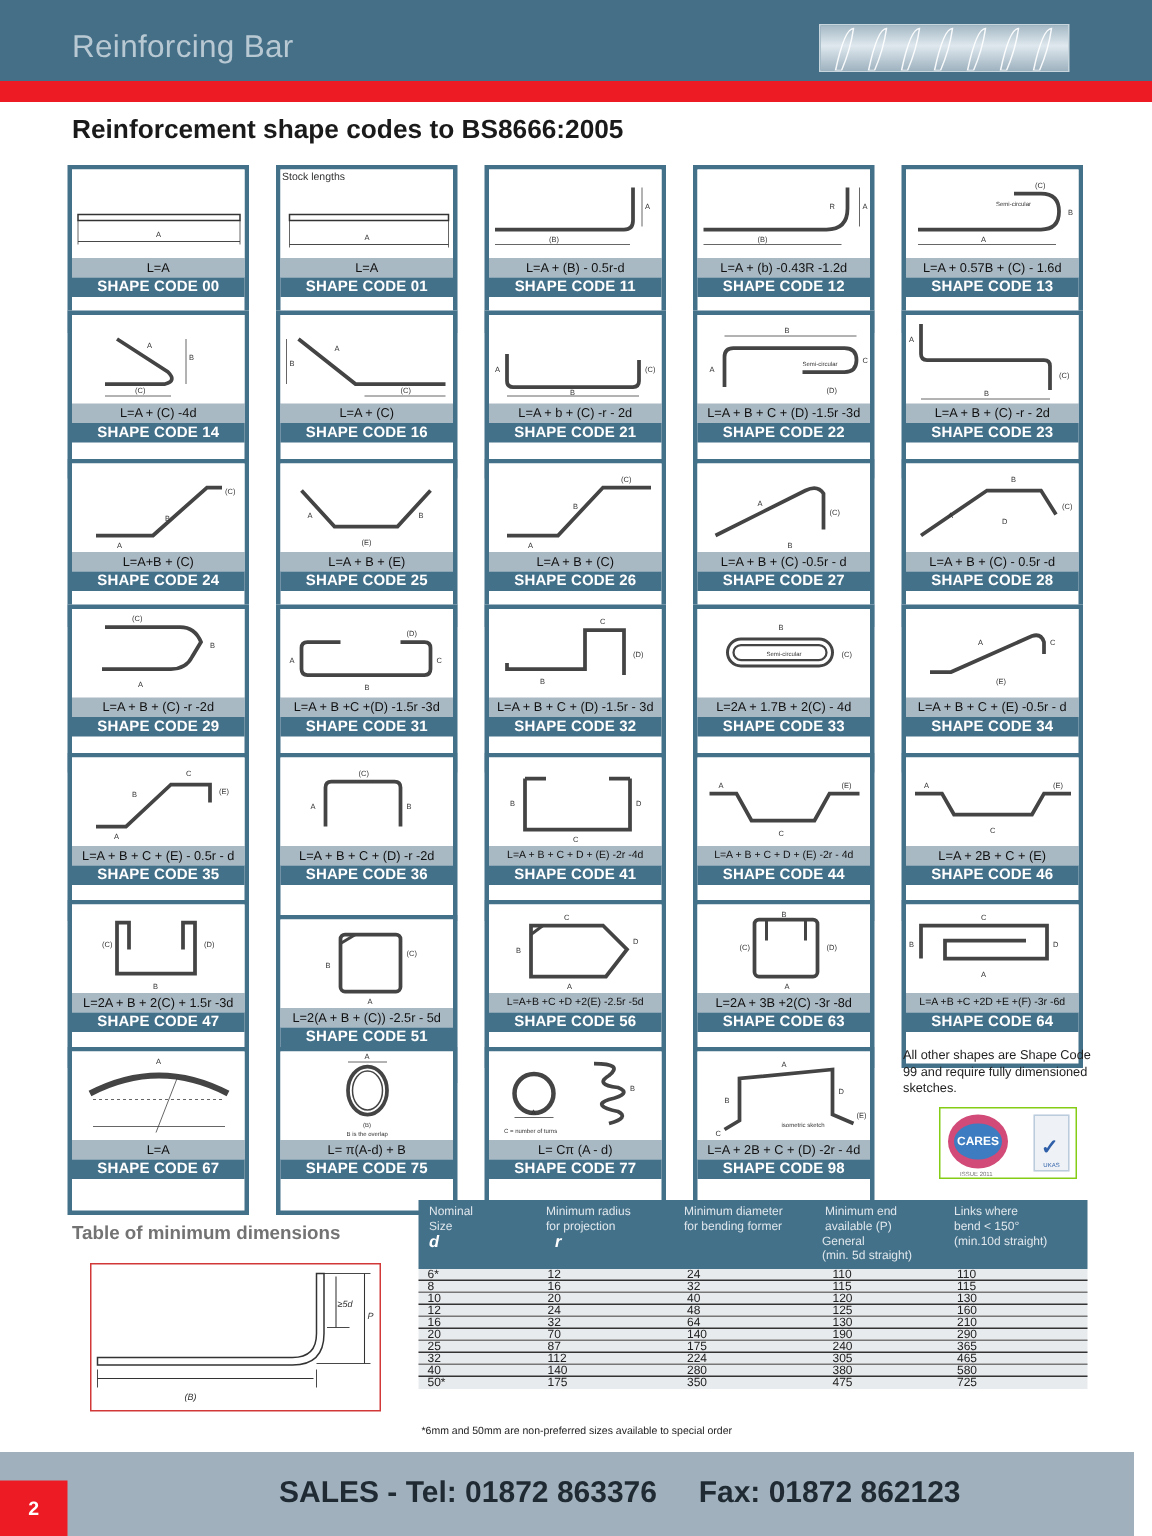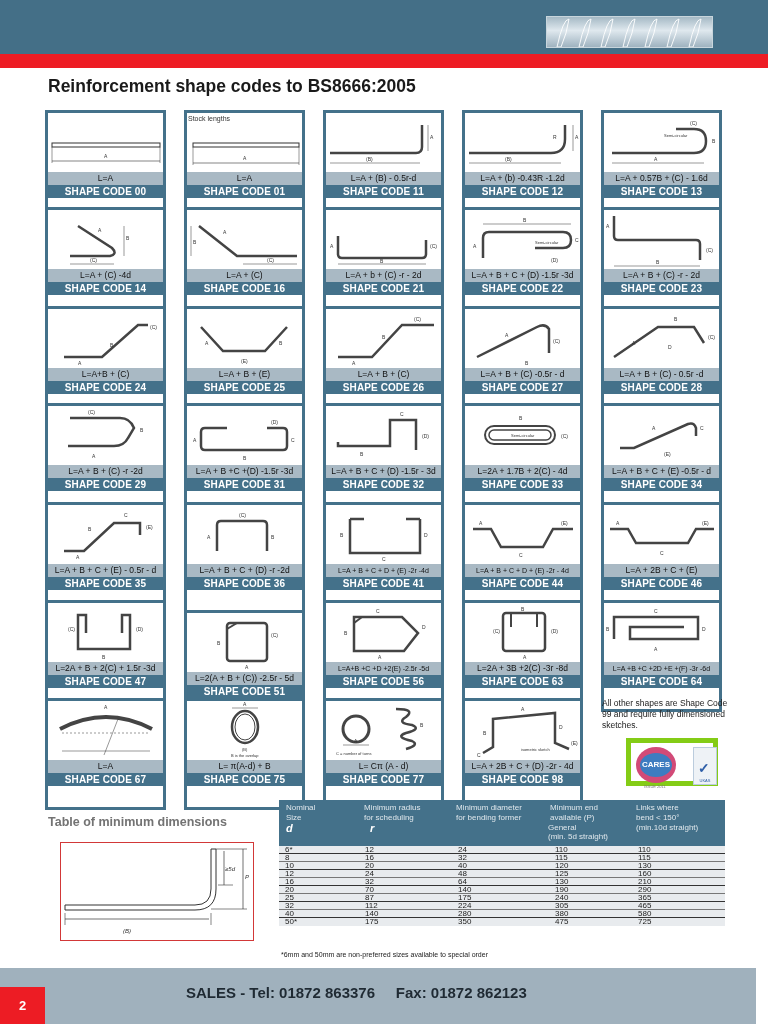--- a/index.html
+++ b/index.html
@@ -16,21 +16,21 @@
 
   .grid { position: absolute; left: 45px; top: 110px; }
   .card { position: absolute; width: 121px; height: 112px; border: 3px solid #44718a; background: #fff; }
   .card .art { position: absolute; left: 0; top: 0; width: 115px; height: 59px; background: #fff; overflow: hidden; }
   .card .formula { position: absolute; left: 0; top: 59px; width: 115px; height: 13px; background: #a9b9c4; font-size: 8.5px; text-align: center; line-height: 13px; color: #111; white-space: nowrap; overflow: hidden; }
   .card .formula.small { font-size: 7px; }
   .card .code { position: absolute; left: 0; top: 72px; width: 115px; height: 13px; background: #44718a; color: #fff; font-size: 10px; font-weight: bold; text-align: center; line-height: 13px; letter-spacing: 0.1px; }
   .card .stock { position: absolute; left: 1px; top: 2px; font-size: 7px; color: #333; }
 
   .note { position: absolute; left: 602px; top: 698px; width: 128px; font-size: 8.5px; line-height: 11px; color: #222; }
-  .logo { position: absolute; left: 626px; top: 738px; width: 92px; height: 48px; border: 5px solid #84cc16; background: #fff; }
+  .logo { position: absolute; left: 626px; top: 738px; width: 92px; height: 48px; border: 1px solid #84cc16; background: #fff; }
   .cares { position: absolute; left: 5px; top: 4px; width: 40px; height: 36px; border-radius: 50%; background: #d24a77; }
   .cares-inner { position: absolute; left: 4px; top: 6px; width: 32px; height: 24px; border-radius: 50%; background: #3d7cc0; color: #fff; font-size: 8px; font-weight: bold; text-align: center; line-height: 24px; }
   .ukas { position: absolute; left: 62px; top: 4px; width: 24px; height: 38px; background: #eef2f6; border: 1px solid #bcd; }
   .ukas-check { position: absolute; left: 4px; top: 12px; font-size: 14px; color: #2f5fa8; font-weight: bold; }
   .ukas-text { position: absolute; left: 0; top: 30px; width: 22px; text-align: center; font-size: 4px; color: #2f5fa8; }
   .cares-num { position: absolute; left: 13px; top: 41px; font-size: 4px; color: #777; }
 
   .min-title { position: absolute; left: 48px; top: 815px; font-size: 12.5px; font-weight: bold; color: #737373; }
   .min-diagram { position: absolute; left: 60px; top: 842px; width: 194px; height: 99px; border: 1.5px solid #d23838; background: #fff; }
 
@@ -40,26 +40,27 @@
   .th .sym { font-size: 11px; font-weight: bold; font-style: italic; color: #fff; }
   .tbody { position: relative; background: #e8ebee; }
   .tr { position: relative; height: 8px; border-bottom: 1px solid #333; font-size: 8px; line-height: 8px; color: #222; }
   .tr:nth-child(2n) { border-bottom-color: #777; }
   .tr:last-child { border-bottom: none; }
   .td { position: absolute; top: 0; }
   .footnote { position: absolute; left: 281px; top: 951px; font-size: 7px; color: #222; }
 
   .footer { position: absolute; left: 0; top: 968px; width: 756px; height: 56px; background: #a0b1bd; }
   .page-num { position: absolute; left: 0; top: 987px; width: 45px; height: 37px; background: #ed1c24; color: #fff; font-weight: bold; font-size: 13px; text-align: center; line-height: 37px; }
-  .sales { position: absolute; left: 186px; top: 984px; font-size: 15px; font-weight: bold; color: #1f2a33; white-space: pre; }
+  .sales { position: absolute; left: 186px; top: 984px; font-size: 20px; font-weight: bold; color: #1f2a33; white-space: pre; }
 </style>
 </head>
 <body>
 
 <div class="header">
+  <div class="header-title">Reinforcing Bar</div>
   <div class="rebar-img">
     <svg width="167" height="32" viewBox="0 0 167 32">
       <g stroke="#ffffff" stroke-width="1" fill="none" opacity="0.9">
         <path d="M10 30 Q16 2 22 2 Q20 16 14 30 Z"></path>
         <path d="M32 30 Q38 2 44 2 Q42 16 36 30 Z"></path>
         <path d="M54 30 Q60 2 66 2 Q64 16 58 30 Z"></path>
         <path d="M76 30 Q82 2 88 2 Q86 16 80 30 Z"></path>
         <path d="M98 30 Q104 2 110 2 Q108 16 102 30 Z"></path>
         <path d="M120 30 Q126 2 132 2 Q130 16 124 30 Z"></path>
         <path d="M142 30 Q148 2 154 2 Q152 16 146 30 Z"></path>
@@ -584,21 +585,21 @@
 
 <div class="table-wrap">
   <div class="thead">
     <div class="th" style="left:7px">
       <div>Nominal</div>
       <div>Size</div>
       <div class="sym">d</div>
     </div>
     <div class="th" style="left:85px">
       <div>Minimum radius</div>
-      <div>for scheduling</div>
+      <div>for projection</div>
       <div class="sym" style="margin-left:6px">r</div>
     </div>
     <div class="th" style="left:177px">
       <div>Minimum diameter</div>
       <div>for bending former</div>
     </div>
     <div class="th" style="left:271px">
       <div>Minimum end</div>
       <div>available (P)</div>
       <div style="margin-left:-2px;line-height:9px">General</div>

